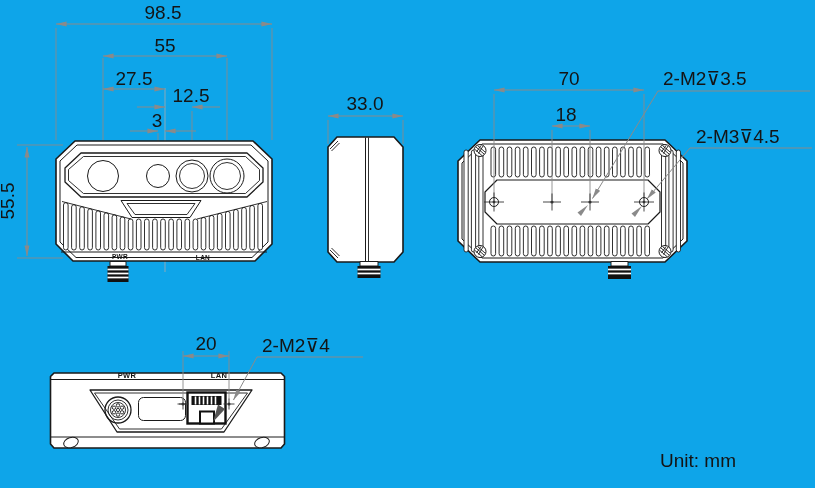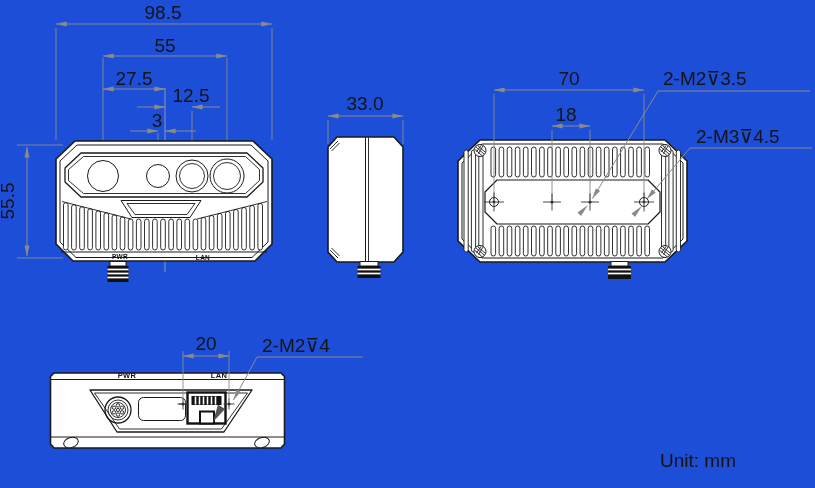--- a/index.html
+++ b/index.html
@@ -1,16 +1,16 @@
 <!DOCTYPE html>
 <html><head>
 <meta charset="utf-8">
 <style>
   html,body{margin:0;padding:0;background:#fff;}
-  #stage{position:relative;width:815px;height:488px;background:#1d4ed8;overflow:hidden;}
+  #stage{position:relative;width:815px;height:488px;background:#0ea5e9;overflow:hidden;}
   svg{position:absolute;left:0;top:0;}
   text{font-family:"Liberation Sans","DejaVu Sans",sans-serif;fill:#141414;}
   .t{font-size:19px;text-anchor:middle;}
   .ts{font-size:19px;text-anchor:start;}
   .port{font-size:6.5px;font-weight:bold;text-anchor:middle;letter-spacing:.3px;}
   .port2{font-size:7.5px;font-weight:bold;text-anchor:middle;letter-spacing:.3px;}
   .ol{fill:none;stroke:#1a1a1a;stroke-width:1.6;stroke-linejoin:round;}
   .il{fill:none;stroke:#1a1a1a;stroke-width:1;stroke-linejoin:round;}
   .thin{fill:none;stroke:#1a1a1a;stroke-width:.9;}
   .wfill{fill:#fff;}

